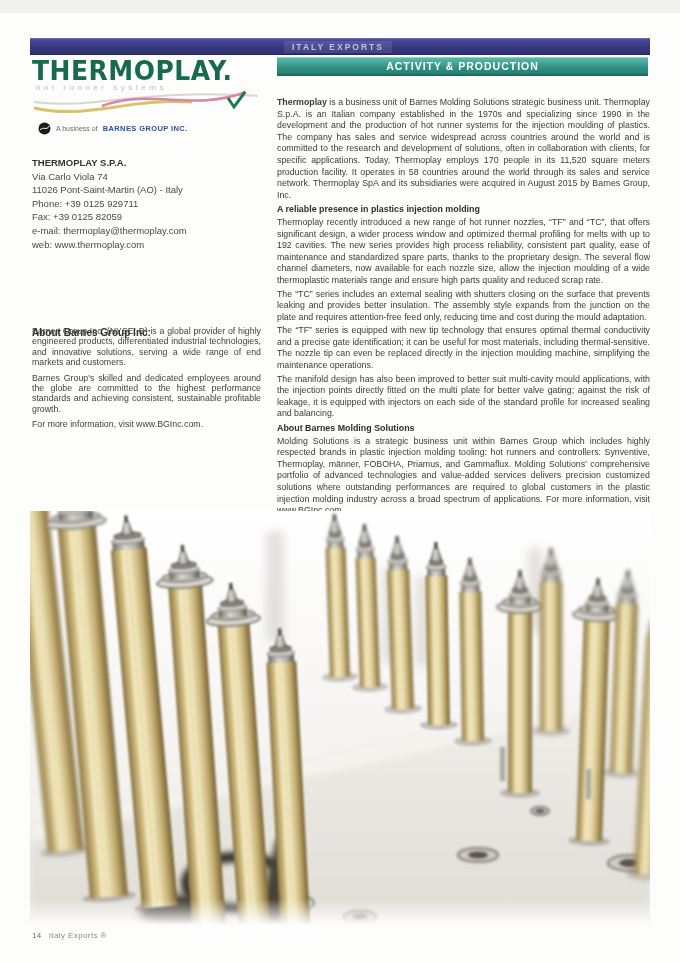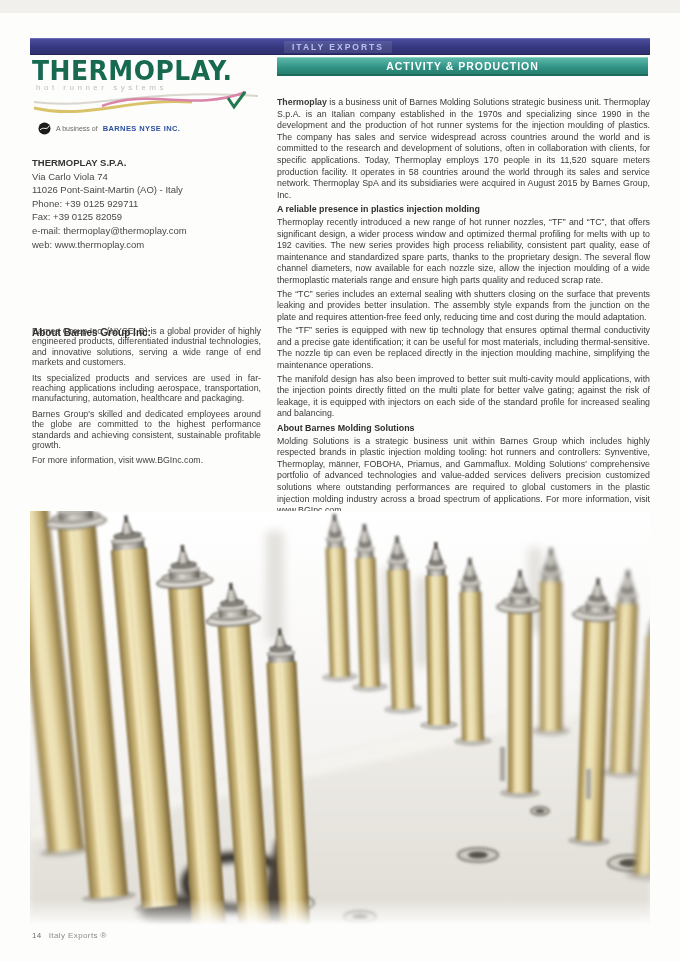--- a/index.html
+++ b/index.html
@@ -68,38 +68,37 @@
       <path d="M2,22 C55,34 95,12 160,16" fill="none" stroke="#d9c36a" stroke-width="3"></path>
       <path d="M70,20 C120,2 160,26 214,6" fill="none" stroke="#d984a8" stroke-width="2.5"></path>
       <path d="M196,12 l6,9 l11,-15" fill="none" stroke="#1f7a4e" stroke-width="3"></path>
     </svg>
     <div class="badge-row">
       <svg width="13" height="13" viewBox="0 0 13 13">
         <circle cx="6.5" cy="6.5" r="6" fill="#1c1b1a"></circle>
         <path d="M2,8 C5,4 9,9 11,4" fill="none" stroke="#ffffff" stroke-width="1"></path>
       </svg>
       <span class="badge-prefix">A business of</span>
-      <span class="badge-brand">BARNES NYSE INC.</span>
+      <span class="badge-brand">BARNES GROUP INC.</span>
     </div>
   </div>
 
   <div class="contact">
     <div class="company">THERMOPLAY S.P.A.</div>
     <div>Via Carlo Viola 74</div>
     <div>11026 Pont-Saint-Martin (AO) - Italy</div>
     <div>Phone: +39 0125 929711</div>
     <div>Fax: +39 0125 82059</div>
     <div>e-mail: thermoplay@thermoplay.com</div>
     <div>web: www.thermoplay.com</div>
   </div>
 
   <div class="about-h">About Barnes Group Inc:</div>
   <div class="about-body">
     <p>Barnes Group Inc. (NYSE: B) is a global provider of highly engineered products, differentiated industrial technologies, and innovative solutions, serving a wide range of end markets and customers.</p>
-    <p>Its specialized products and services are used in far-reaching applications including aerospace, transportation, manufacturing, automation, healthcare and packaging.</p>
     <p>Barnes Group's skilled and dedicated employees around the globe are committed to the highest performance standards and achieving consistent, sustainable profitable growth.</p>
     <p>For more information, visit www.BGInc.com.</p>
   </div>
 
   <div class="tealbar">
     <span>ACTIVITY &amp; PRODUCTION</span>
   </div>
 
   <div class="rbody">
     <p><span class="lead">Thermoplay</span><span> is a business unit of Barnes Molding Solutions strategic business unit. Thermoplay S.p.A. is an Italian company established in the 1970s and specializing since 1990 in the development and the production of hot runner systems for the injection moulding of plastics. The company has sales and service widespread across countries around the world and is committed to the research and development of solutions, often in collaboration with clients, for specific applications. Today, Thermoplay employs 170 people in its 11,520 square meters production facility. It operates in 58 countries around the world through its sales and service network. Thermoplay SpA and its subsidiaries were acquired in August 2015 by Barnes Group, Inc.</span></p>

